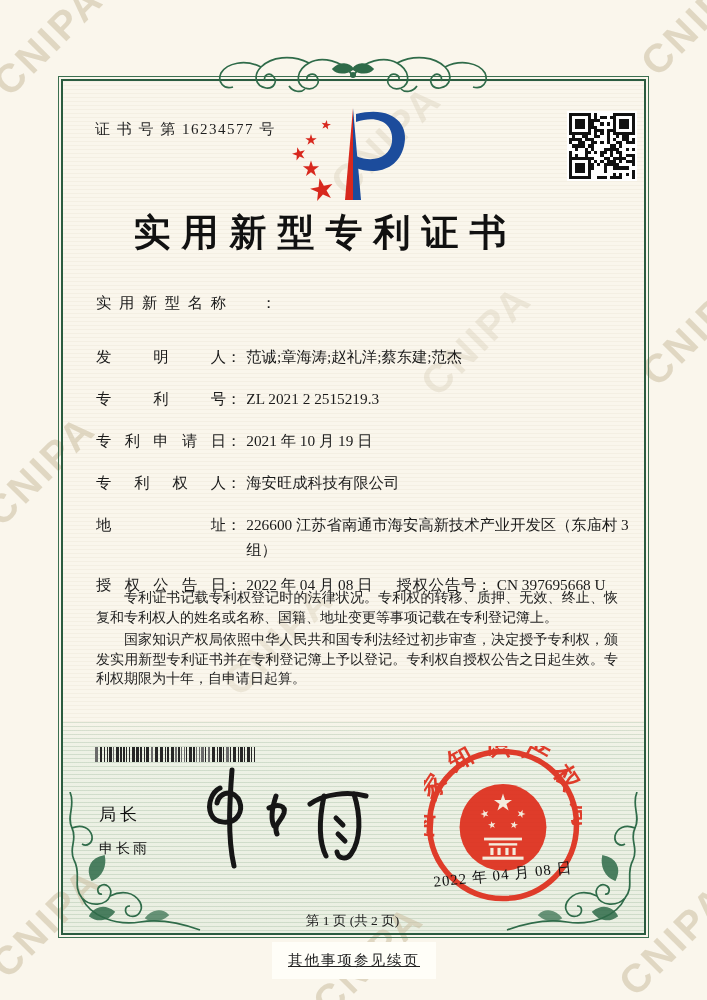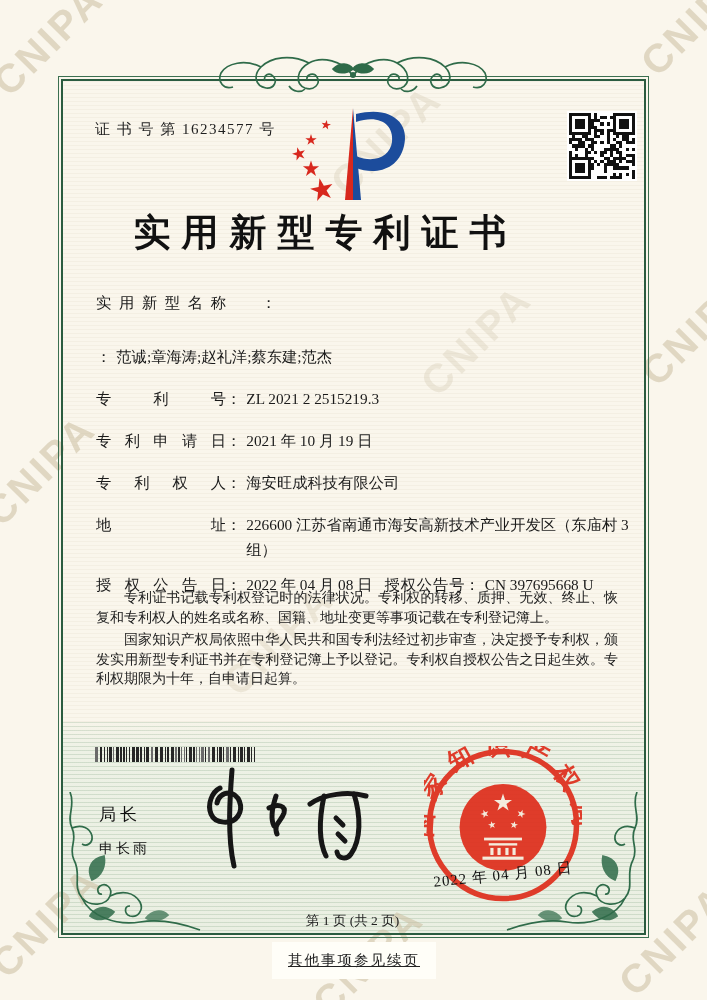--- a/index.html
+++ b/index.html
@@ -32,21 +32,21 @@
       letter-spacing:11px;text-indent:11px;color:#111;}
 
   .fields{position:absolute;left:96px;top:290px;width:540px;font-size:15.3px;color:#1a1a1a;}
   .frow{display:flex;line-height:26px;margin-bottom:16px;}
   .frow.big-gap{margin-bottom:28px;gap:35px;}
   .flabel{flex:none;width:130px;text-align:justify;text-align-last:justify;}
   .flabel.short{width:80px;}
   .fcolon{flex:none;}
   .fvalue{margin-left:5px;}
   .fvalue.wrapv{width:392px;line-height:25px;}
-  .pair2{margin-left:12px;display:flex;}
+  .pair2{margin-left:24px;display:flex;}
 
   .paras{position:absolute;left:96px;top:588px;width:522px;font-size:14px;line-height:19.5px;
       color:#222;text-align:justify;}
   .paras p{margin:0 0 3px 0;text-indent:2em;}
 
   .barcode{position:absolute;left:95px;top:747px;}
   .director-title{position:absolute;left:99px;top:803px;font-size:17px;letter-spacing:4px;color:#111;}
   .director-name{position:absolute;left:99px;top:840px;font-size:14px;letter-spacing:3px;color:#111;}
   .signature{position:absolute;left:190px;top:762px;}
 
@@ -300,20 +300,21 @@
     </svg>
 
     <div class="title">实用新型专利证书</div>
 
     <div class="fields">
       <div class="frow big-gap">
         <span class="flabel">实用新型名称</span>
           <span class="fcolon">：</span>
       </div>
       <div class="frow">
+        <span class="flabel">发明人</span>
           <span class="fcolon">：</span>
         <span class="fvalue">范诚;章海涛;赵礼洋;蔡东建;范杰</span>
       </div>
       <div class="frow">
         <span class="flabel">专利号</span>
           <span class="fcolon">：</span>
         <span class="fvalue">ZL 2021 2 2515219.3</span>
       </div>
       <div class="frow">
         <span class="flabel">专利申请日</span>

